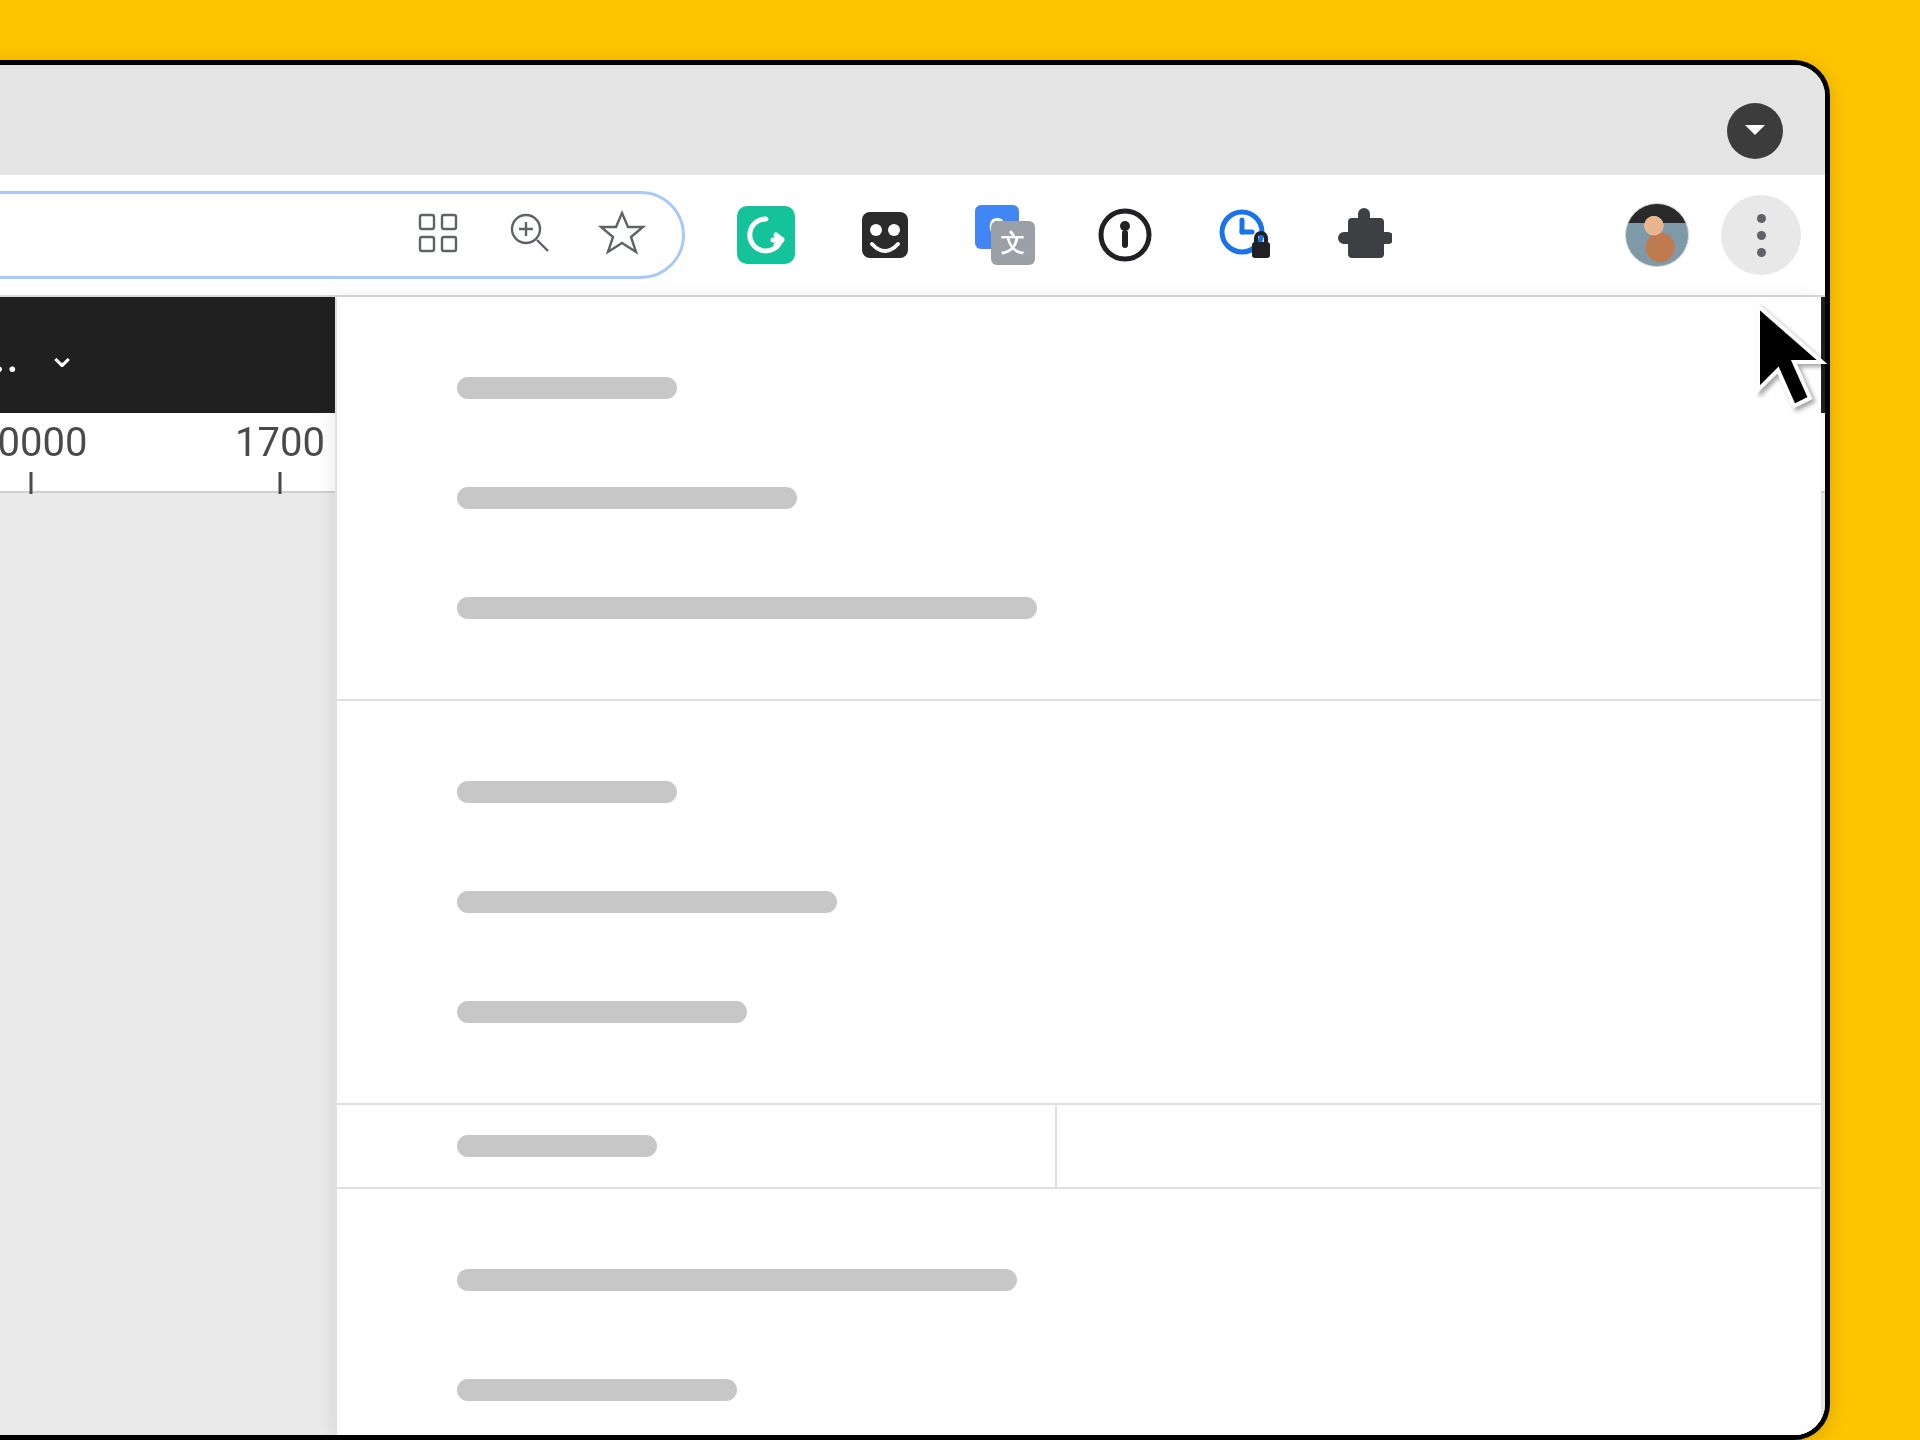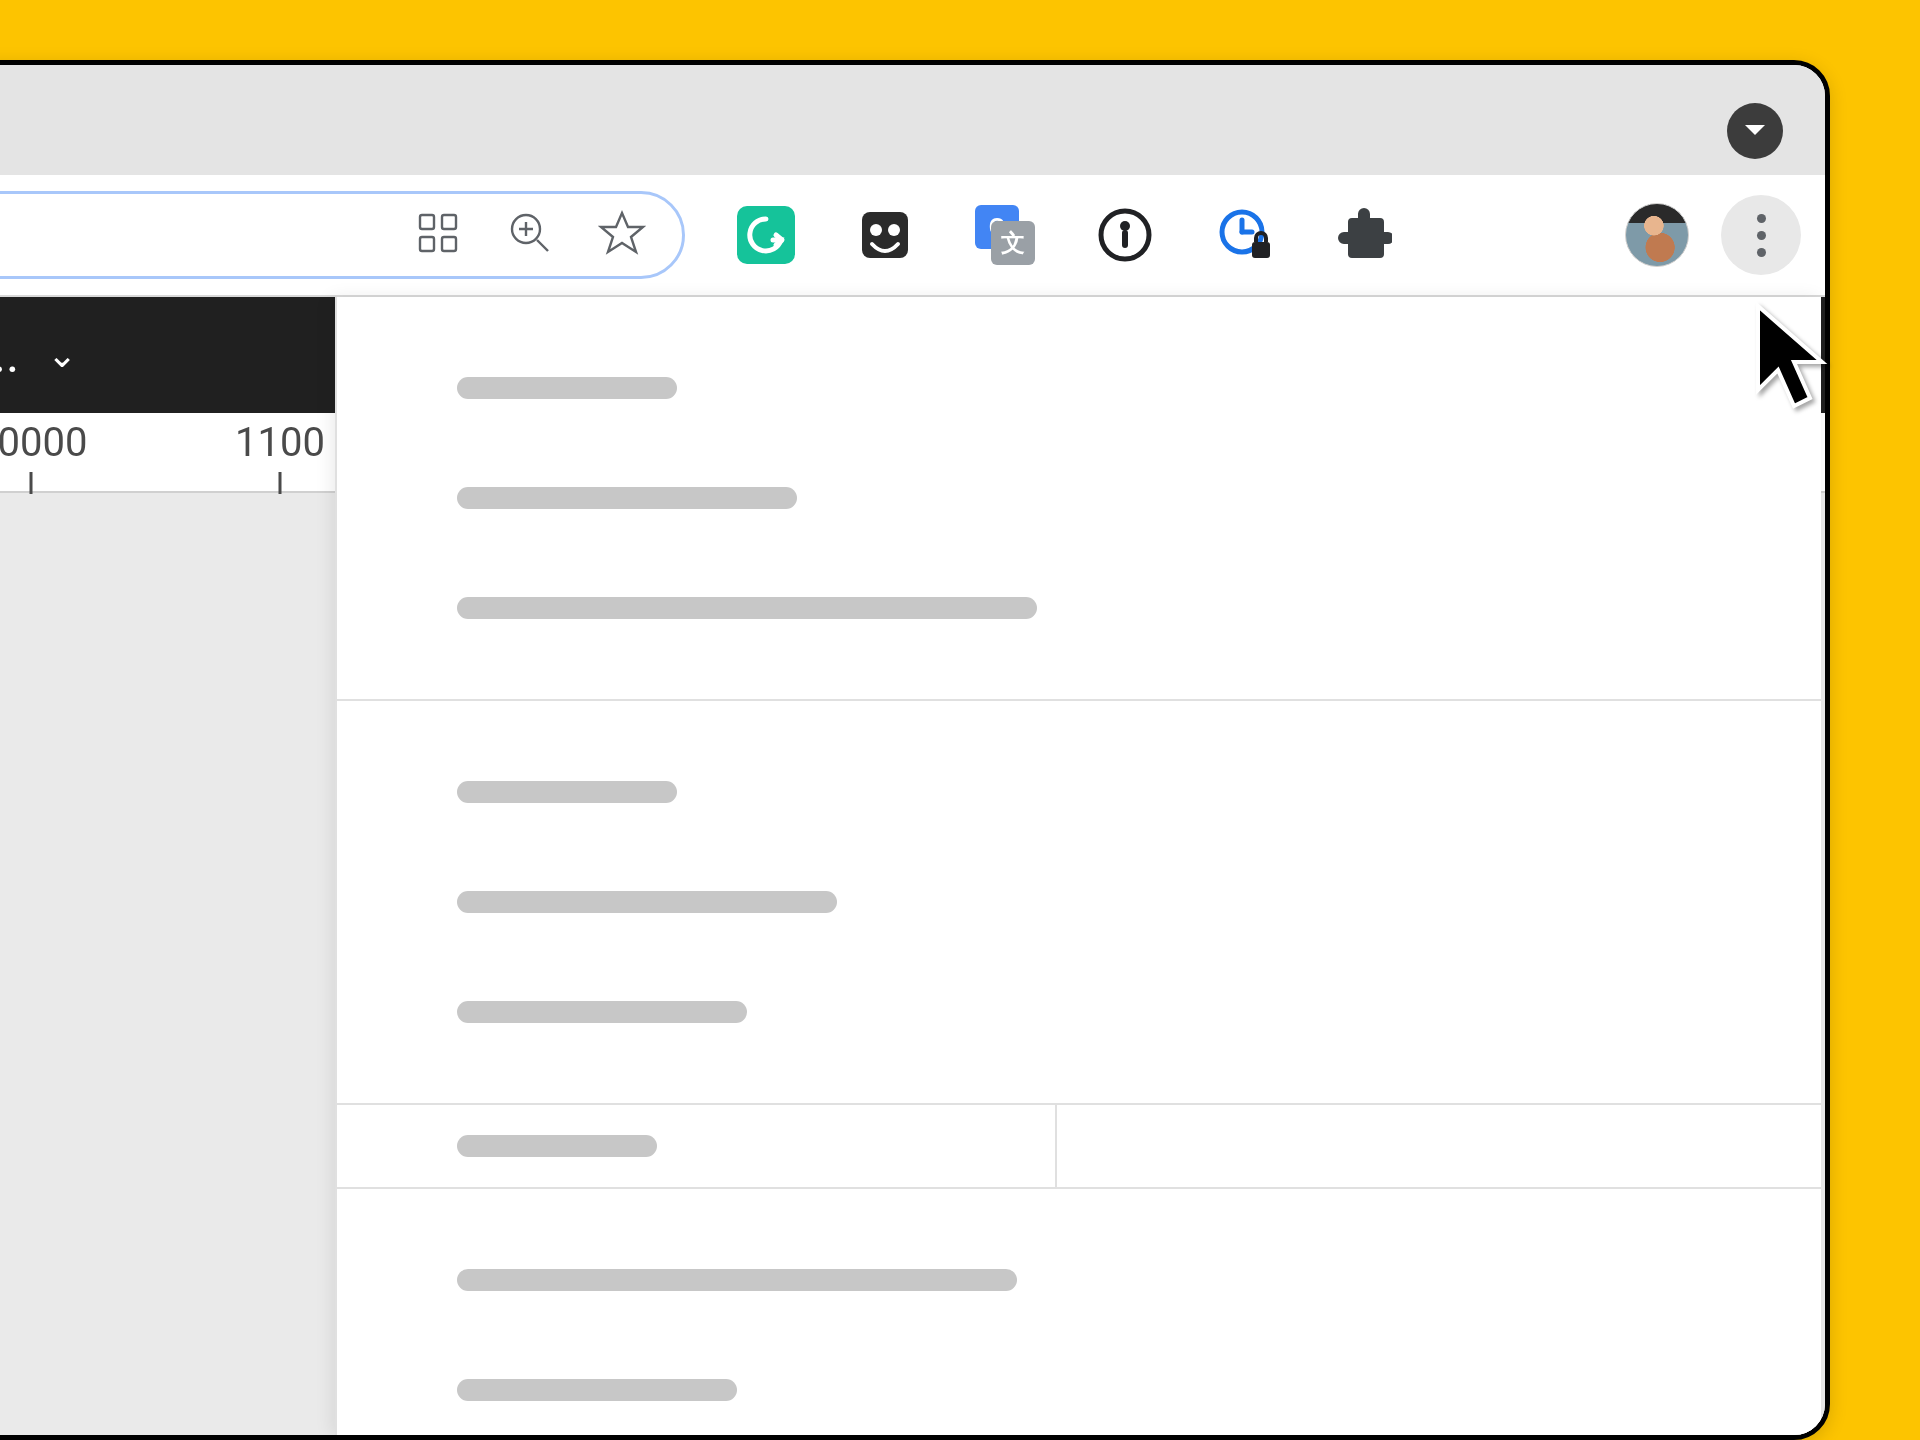--- a/index.html
+++ b/index.html
@@ -312,21 +312,21 @@
     <div class="dark-bar">
       <span class="label">rt...</span>
       <span class="chev">⌄</span>
     </div>
     <div class="ruler">
       <div class="tick" style="left:10px">
         <span>10000</span>
         <span class="mark"></span>
       </div>
       <div class="tick" style="left:270px">
-        <span>1100</span>
+        <span>1700</span>
         <span class="mark"></span>
       </div>
     </div>
   </div>
 
   <div class="chrome-menu">
     <div class="section">
       <div class="row">
           <div class="ph" style="width:220px"></div>
         </div>

